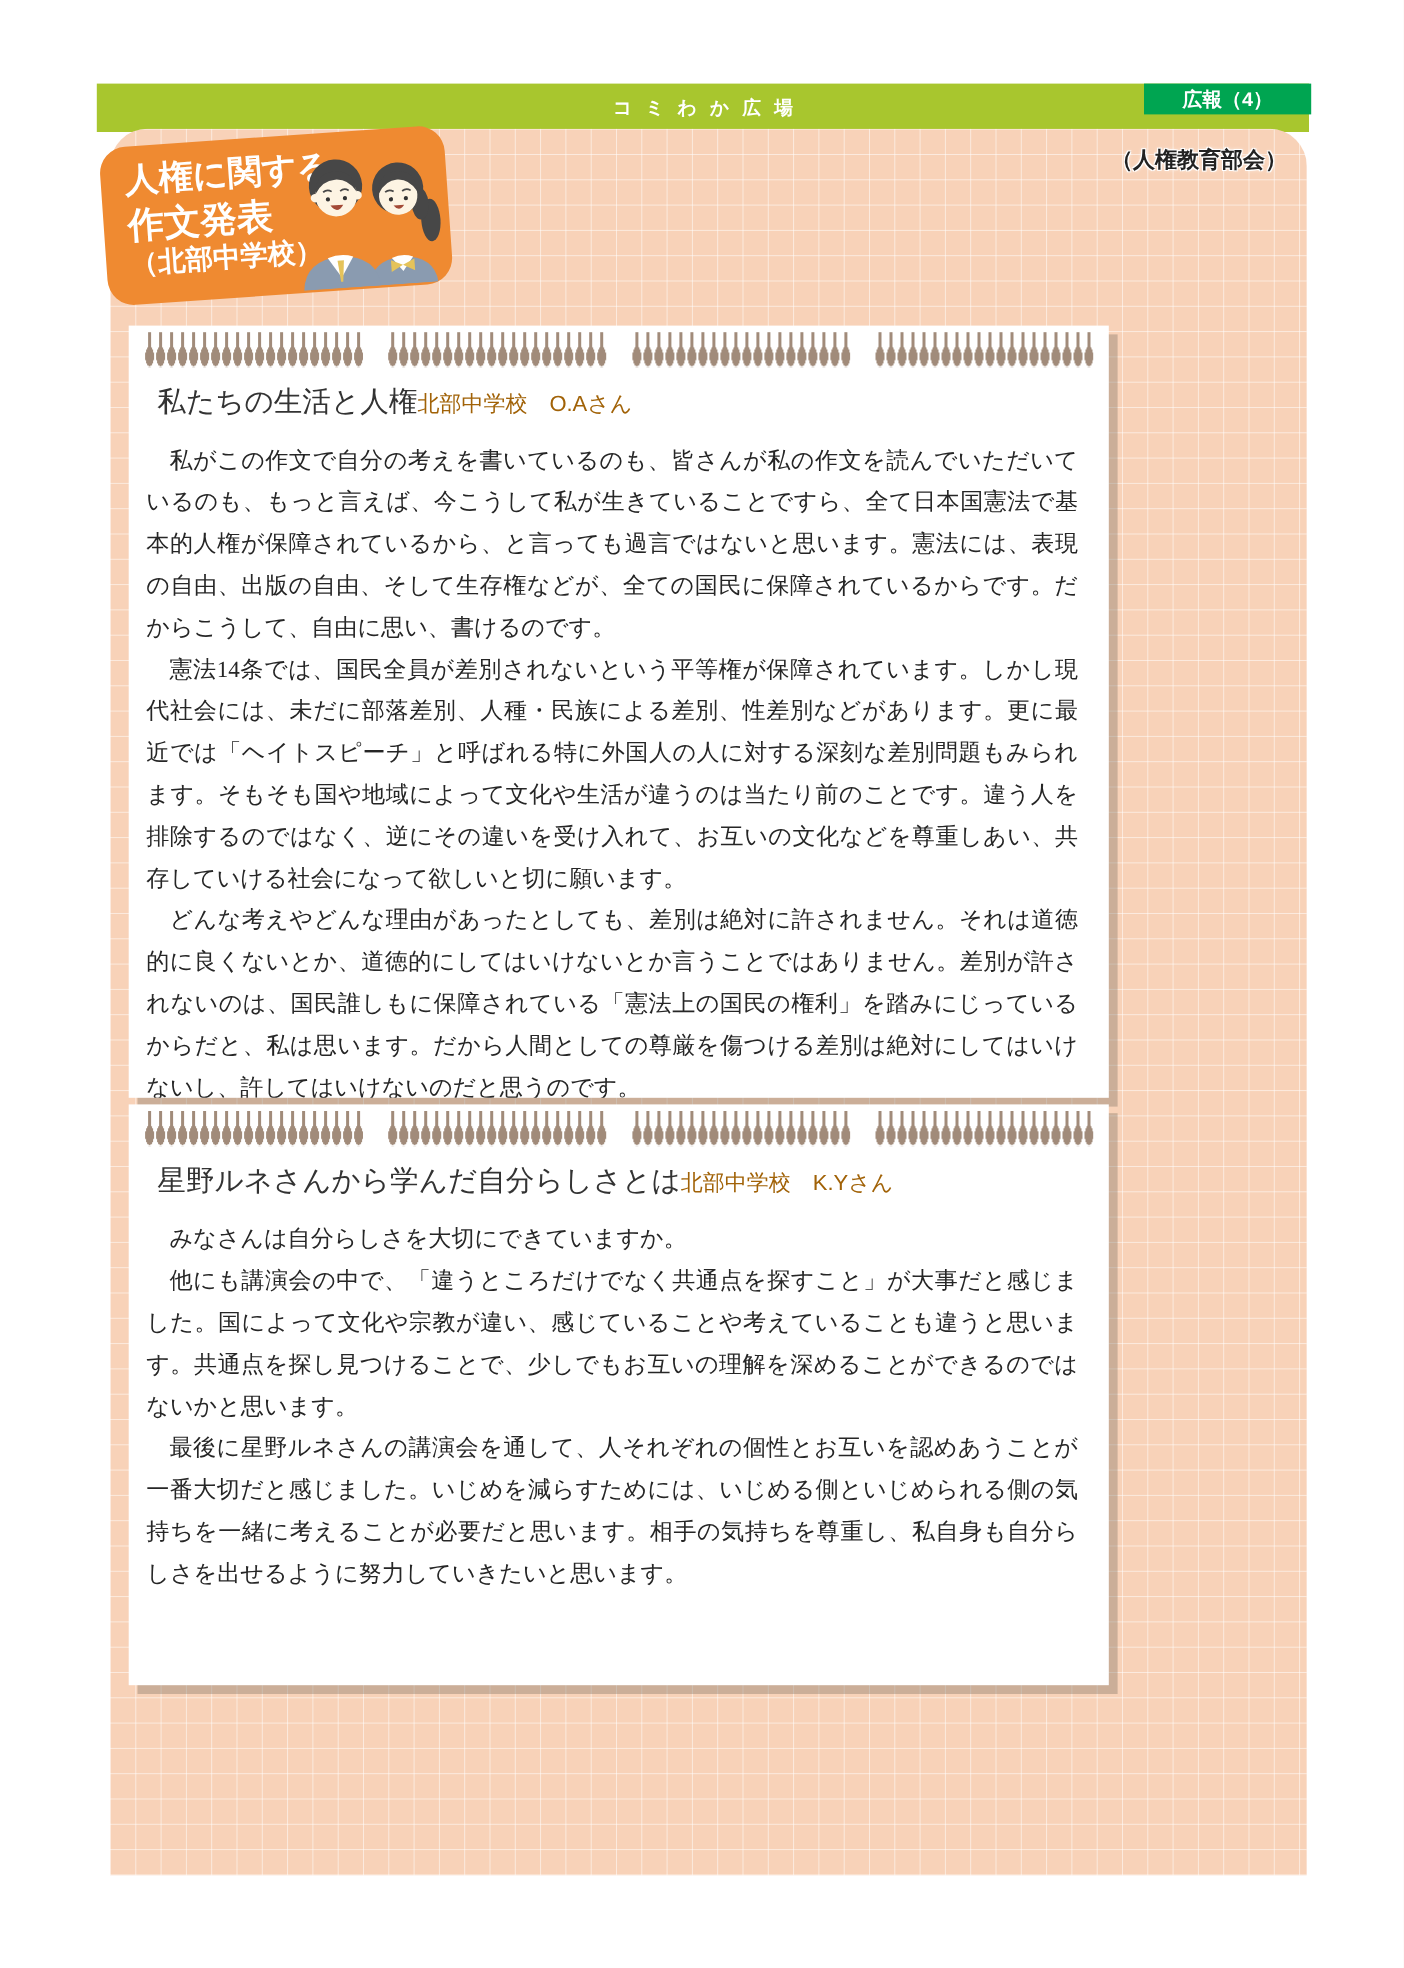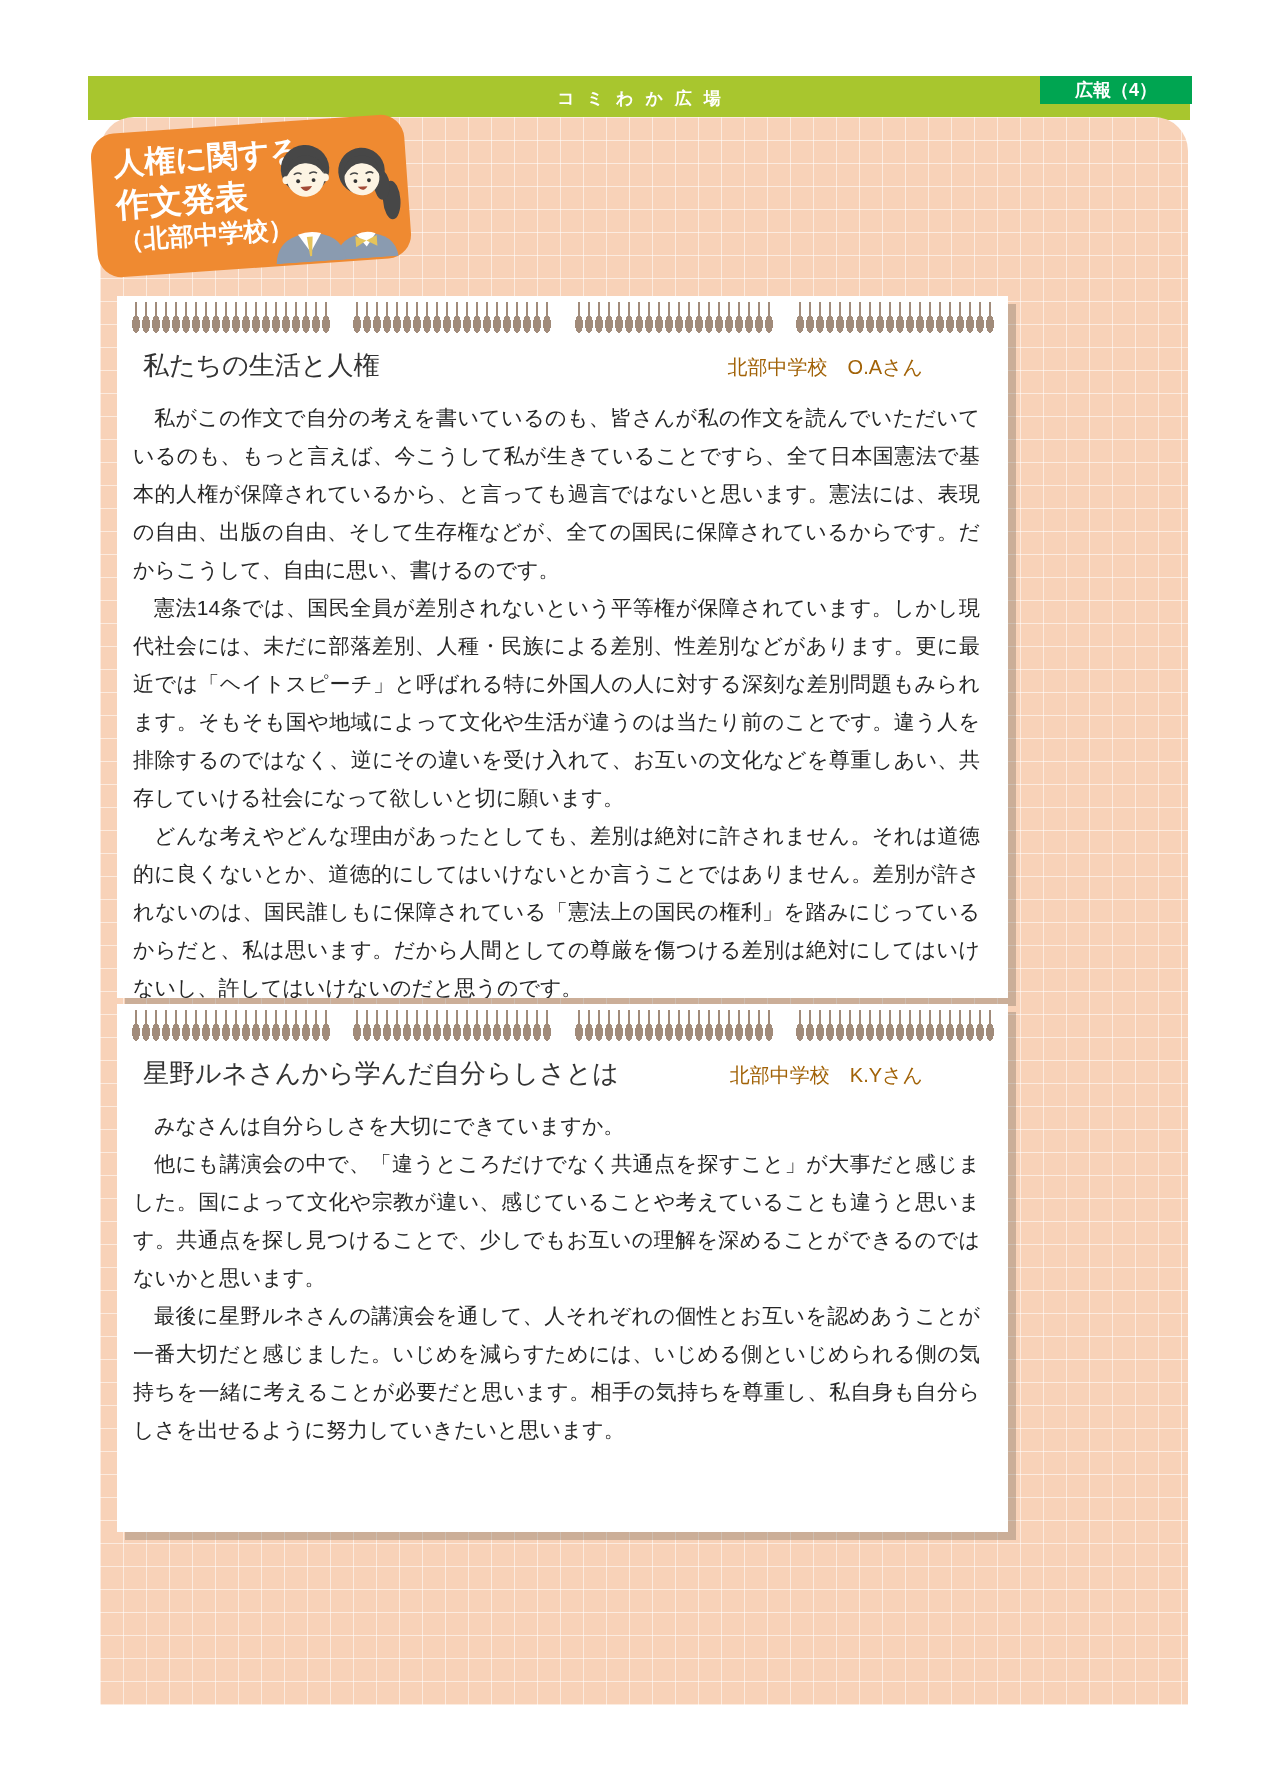--- a/index.html
+++ b/index.html
@@ -61,43 +61,44 @@
 
   .droplets{display:flex;gap:22px;margin:6px 14px 0 14px;height:32px;}
   .droplet-group{flex:1;height:32px;
     background-image:
       linear-gradient(to right,transparent 0 4px,var(--droplet-brown) 4px 6px,transparent 6px),
       radial-gradient(4px 9px at 5px 9px,var(--droplet-brown) 97%,transparent 100%);
     background-size:10px 15px,10px 19px;
     background-position:0 0,0 13px;
     background-repeat:repeat-x,repeat-x;}
 
-  .card-head{display:flex;justify-content:space-between;align-items:baseline;
+  .card-head{display:flex;align-items:baseline;
     padding:14px 85px 0 26px;}
   .essay-title{font-size:26px;color:#333;font-weight:normal;}
   .essay-author{font-size:20px;color:#a16207;}
 
-  .essay-body{padding:16px 28px 0 16px;}
+  .essay-body{padding:16px 28px 0 16px;font-family:Liberation Serif, serif;}
   .essay-body p{font-size:21px;line-height:38px;color:#262626;text-indent:1em;
     text-align:justify;}
 
 </style>
 </head>
 <body>
 
 <div class="page">
 
   <div class="topbar">
     <div class="topbar-title">コミわか広場</div>
     <div class="topbar-badge">広報（4）</div>
   </div>
 
   <div class="panel"></div>
 
   <div class="intro-wrap">
+    <p class="intro-credit">（人権教育部会）</p>
   </div>
 
   <div class="orange-box">
     <div class="orange-title">
       <div class="l1">人権に関する</div>
       <div class="l2">作文発表</div>
       <div class="l3">（北部中学校）</div>
     </div>
     <svg class="students-svg" viewBox="0 0 150 130" aria-hidden="true">
 

